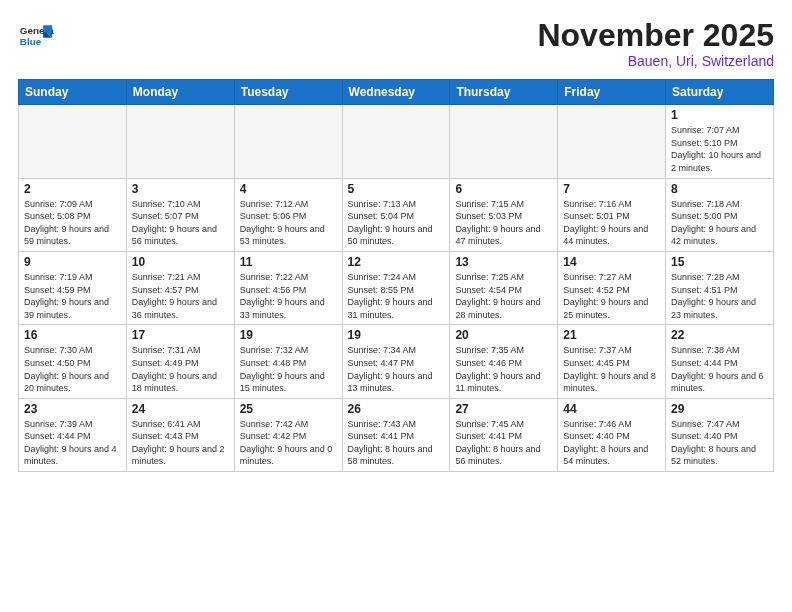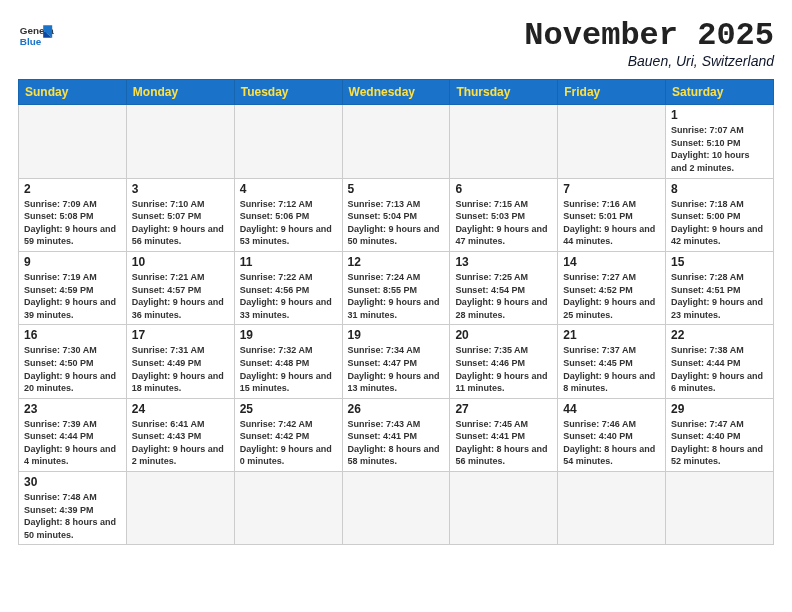--- a/index.html
+++ b/index.html
@@ -32,35 +32,33 @@
       height: 36px;
     }
     .title-block {
       text-align: right;
     }
     .month-year {
       font-size: 32px;
       font-weight: bold;
       color: #222;
       line-height: 1.1;
-      font-family: Liberation Mono, monospace;
     }
     .location {
       font-size: 14px;
-      color: #0f172a;
-      font-style: italic;
+      color: #6d28d9;
     }
     .calendar {
       width: 100%;
       border-collapse: collapse;
       border: 1px solid #ccc;
     }
     .calendar th {
       background: #1a73c8;
-      color: #fde047;
+      color: #fef9c3;
       font-size: 12px;
       font-weight: bold;
       padding: 5px 6px;
       text-align: left;
       border: 1px solid #1565b0;
     }
     .calendar td {
       vertical-align: top;
       border: 1px solid #ccc;
       padding: 3px 5px;
@@ -76,21 +74,20 @@
       font-size: 12px;
       font-weight: bold;
       color: #222;
       display: block;
       margin-bottom: 2px;
     }
     .day-info {
       font-size: 9px;
       color: #333;
       line-height: 1.4;
-      font-weight: bold;
     }
   </style>
 </head>
 <body>
 
 <div class="page">
   <div class="header">
     <div class="logo">
       <svg class="logo-icon" viewBox="0 0 40 40">
         <rect x="0" y="0" width="40" height="40" fill="white"></rect>
@@ -331,30 +328,15 @@
 and 54 minutes.</div>
           </td>
           <td>
             <span class="day-number">29</span>
             <div class="day-info">Sunrise: 7:47 AM
 Sunset: 4:40 PM
 Daylight: 8 hours
 and 52 minutes.</div>
           </td>
         </tr>
-        <tr>
-          <td>
-            <span class="day-number">30</span>
-            <div class="day-info">Sunrise: 7:48 AM
-Sunset: 4:39 PM
-Daylight: 8 hours
-and 50 minutes.</div>
-          </td>
-          <td class="empty"></td>
-          <td class="empty"></td>
-          <td class="empty"></td>
-          <td class="empty"></td>
-          <td class="empty"></td>
-          <td class="empty"></td>
-        </tr>
       </tbody>
   </table>
 </div>
 
 </body></html>

